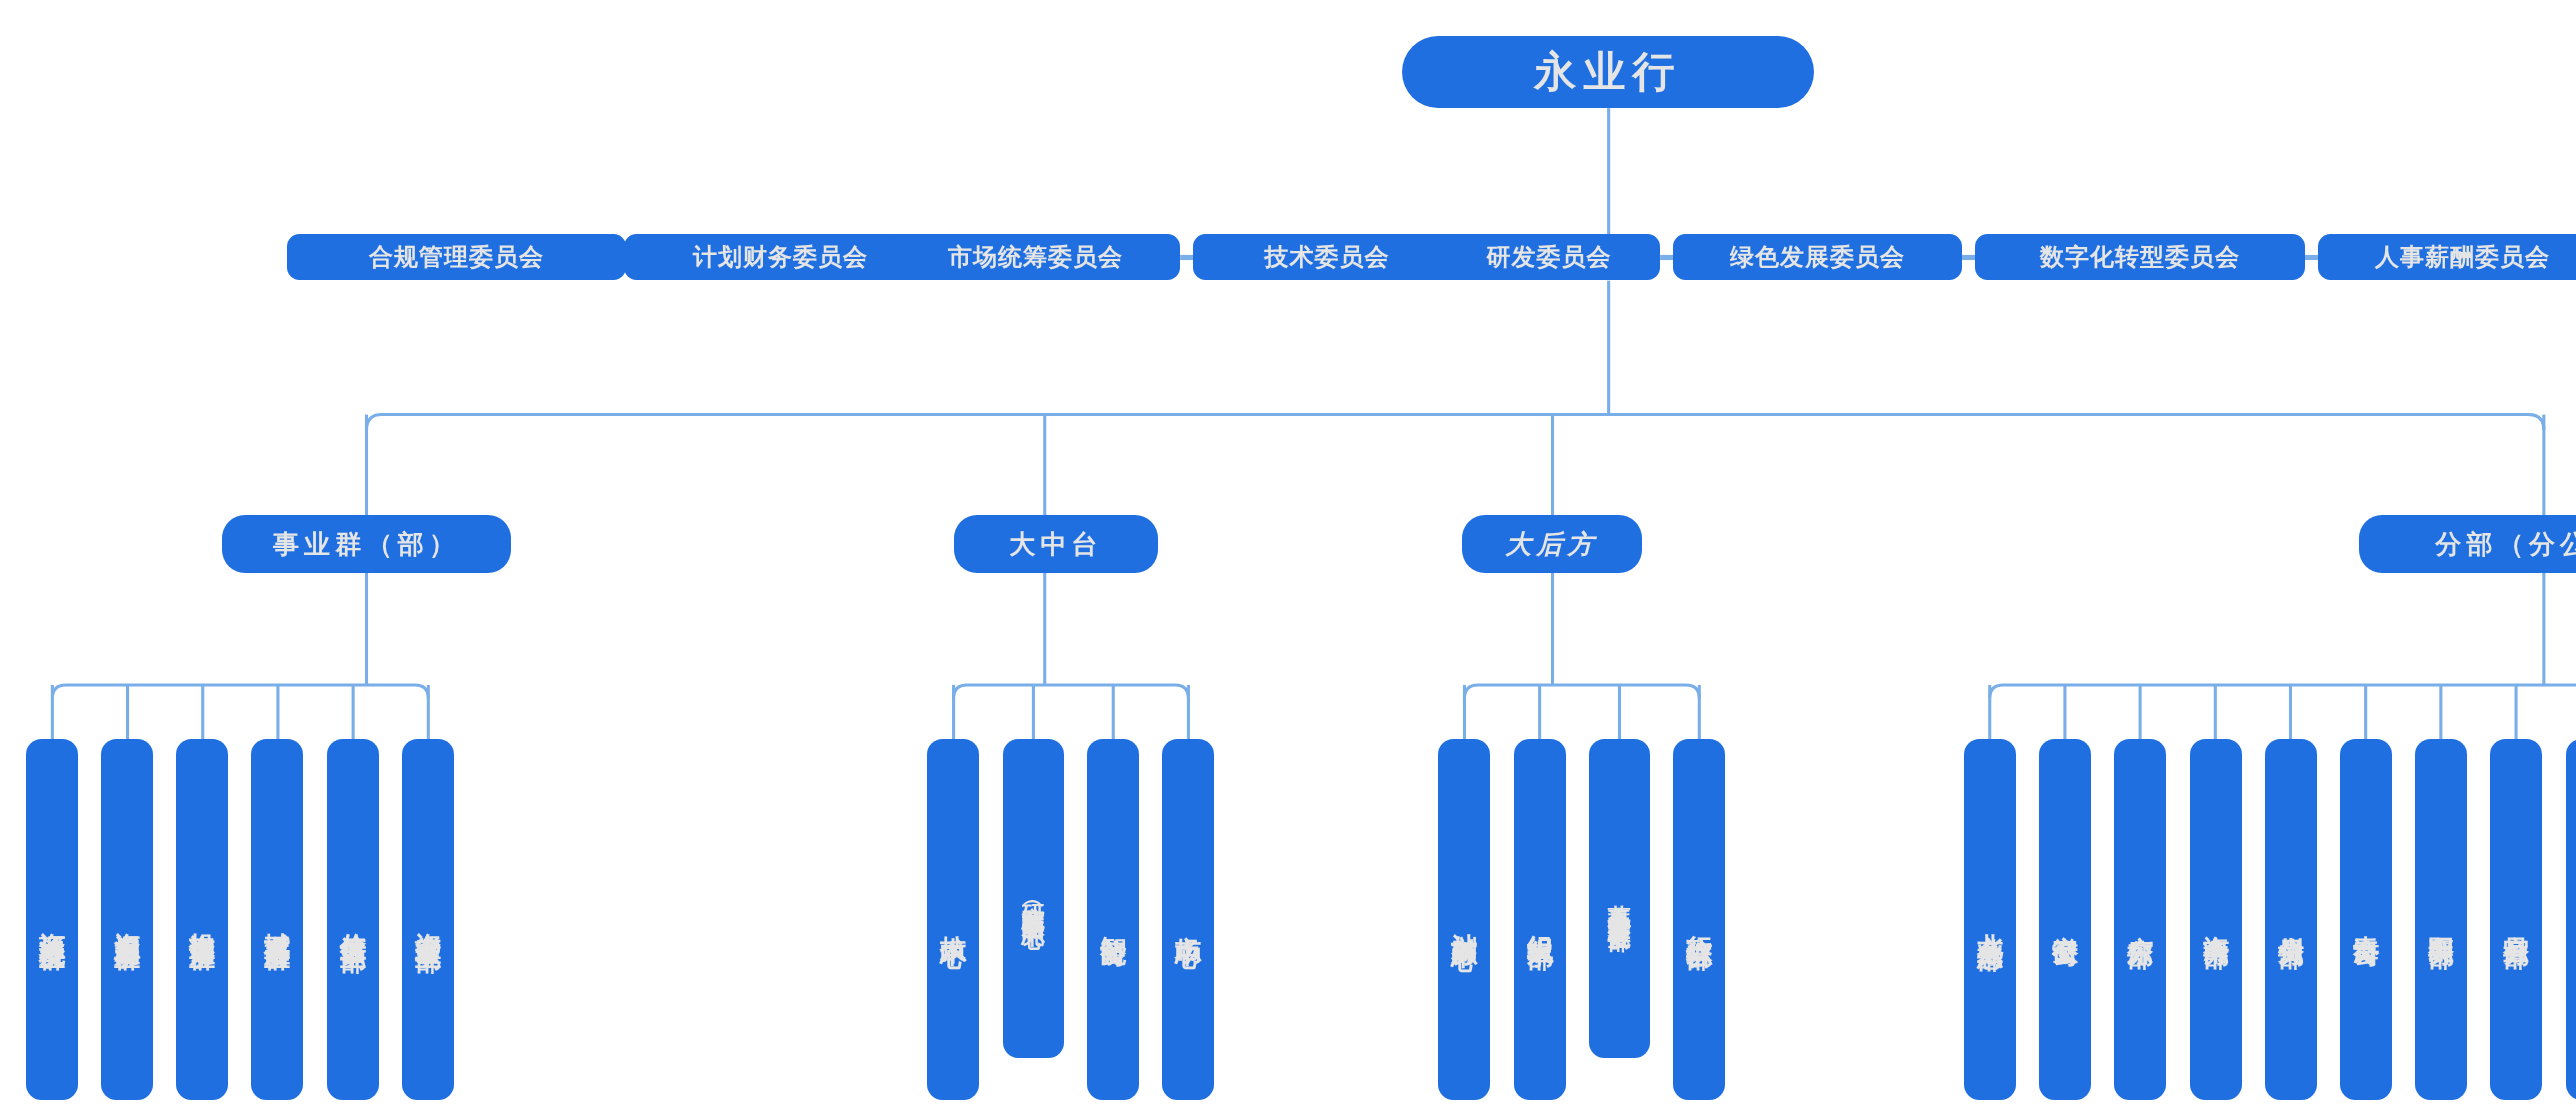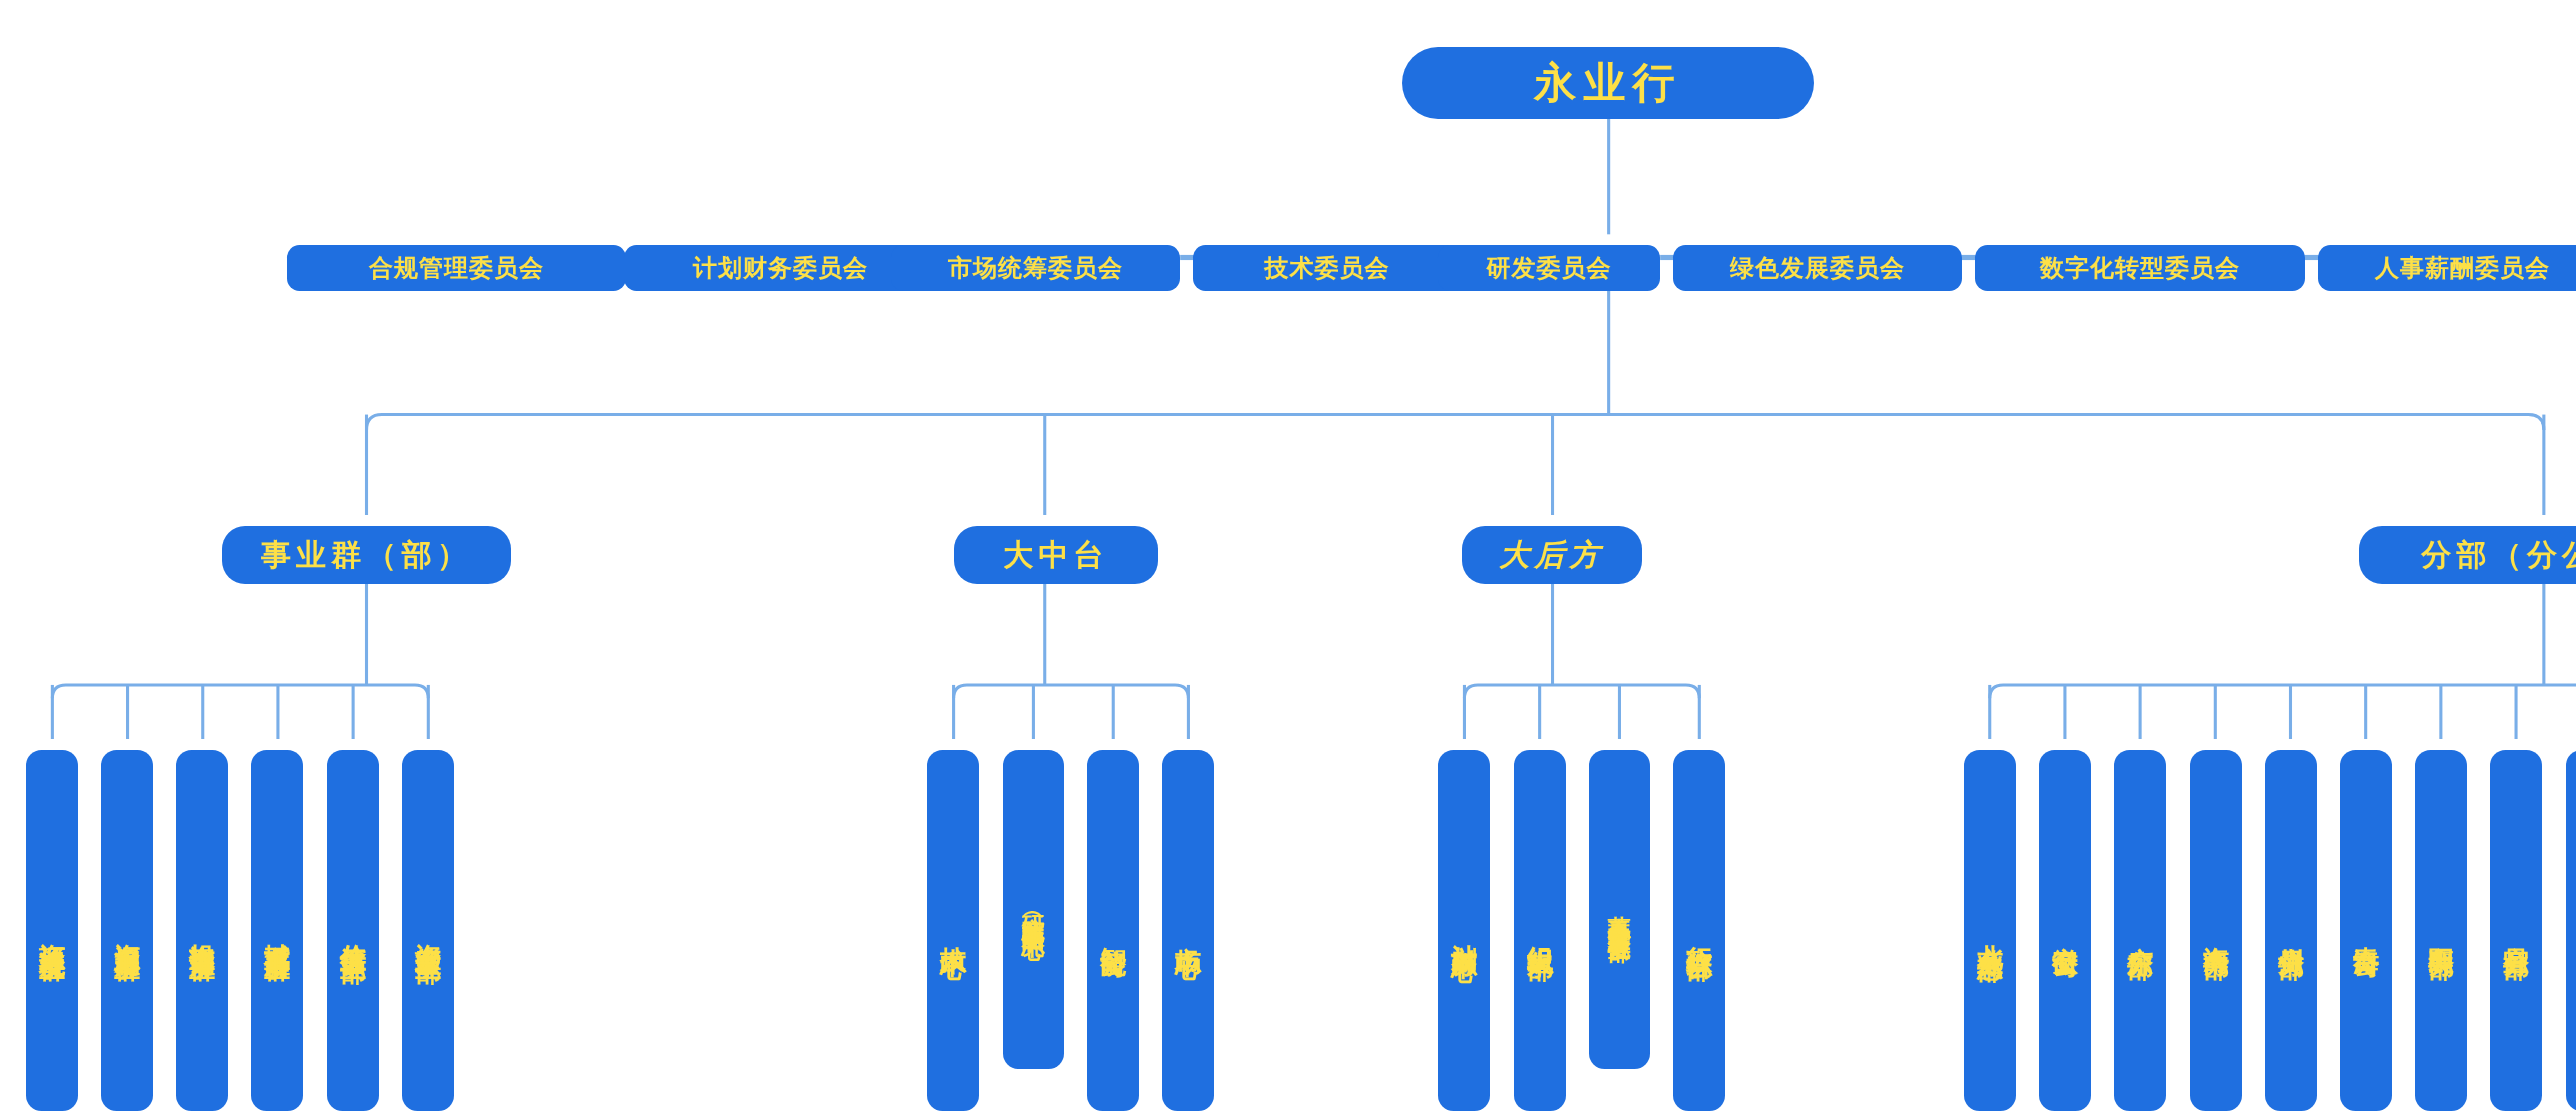--- a/index.html
+++ b/index.html
@@ -4,36 +4,36 @@
 <style>
   html,body{margin:0;padding:0;background:#ffffff;}
   body{
     width:3207px;height:1117px;position:relative;overflow:hidden;
     font-family:"Liberation Sans","DejaVu Sans",sans-serif;
   }
   .canvas{position:absolute;inset:0;}
   svg.wires{position:absolute;left:0;top:0;width:3207px;height:1117px;pointer-events:none;}
 
   .node{
-    position:absolute;background:#1f6fe0;color:#fde047;
+    position:absolute;background:#1f6fe0;color:#e5e5e5;
     display:flex;align-items:center;justify-content:center;text-align:right;
-    box-sizing:border-box;font-weight:700;letter-spacing:0.5px;margin-top:11px;
+    box-sizing:border-box;font-weight:700;letter-spacing:0.5px;
   }
   
   #root-node{
     left:1402px;top:36px;width:412px;height:72px;border-radius:36px;
     font-size:42px;letter-spacing:7.2px;
   }
   
   .committee{
     top:234px;height:46px;border-radius:12.4px;font-size:24px;letter-spacing:1px;
   }
   
   .division{
-    top:515px;height:58px;border-radius:23px;font-size:30px;letter-spacing:5.2px;
+    top:515px;height:58px;border-radius:23px;font-size:26px;letter-spacing:5.2px;
   }
   
   .leaf{
     top:739px;height:361px;border-radius:15.5px;
     writing-mode:vertical-rl;text-orientation:upright;
     font-size:26px;line-height:1.06;letter-spacing:2.1px;font-weight:700;
     padding:13.4px 0;white-space:nowrap;
   }
   .leaf.two-col{writing-mode:vertical-rl;white-space:normal;max-height:319px;}
 </style>

